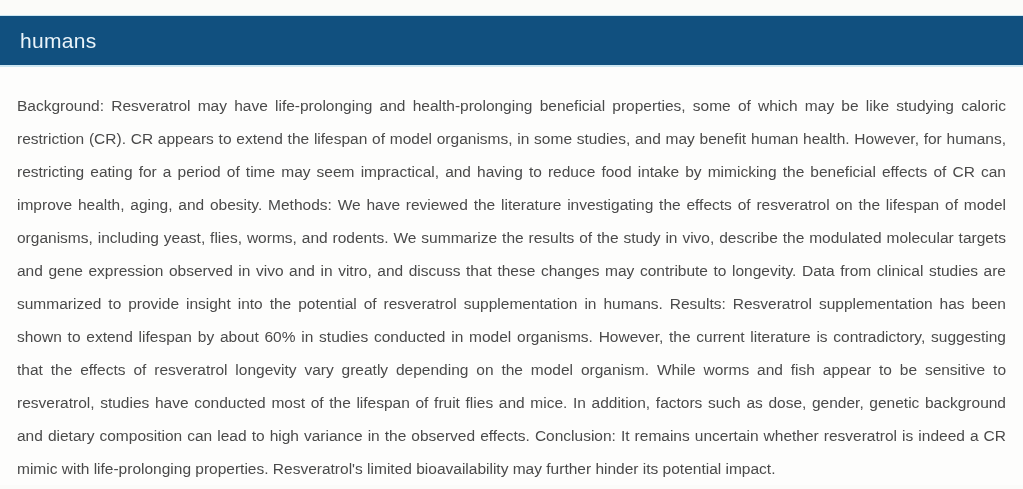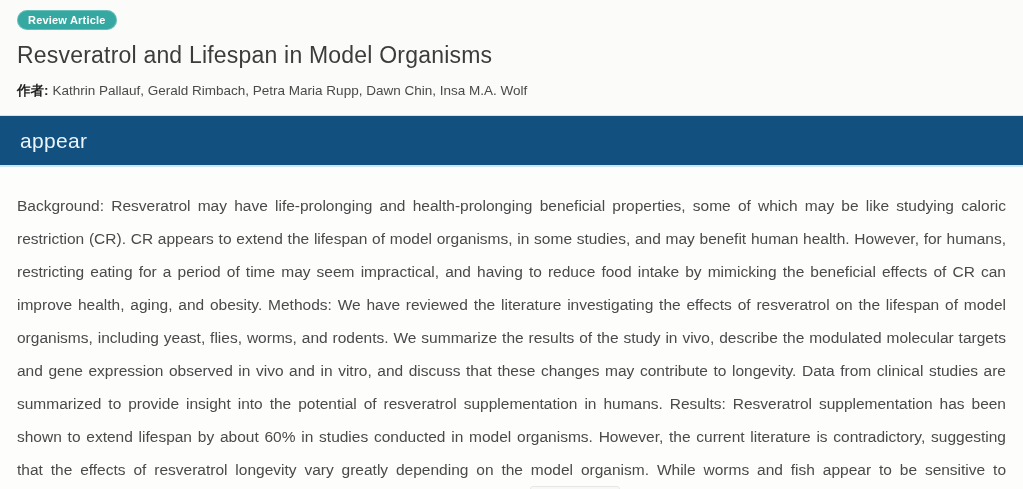--- a/index.html
+++ b/index.html
@@ -81,31 +81,22 @@
     border-radius: 3px 3px 0 0;
     opacity: 0.45;
     background: #f2f2f2;
   }
 </style>
 </head>
 <body>
 
 <div class="page">
 
-  <div class="header-block">
-    <span class="badge">Review Article</span>
-
-    <h1 class="title">Resveratrol and Lifespan in Model Organisms</h1>
-
-    <p class="authors-line">
-      <span class="label">作者:</span><span>Kathrin Pallauf, Gerald Rimbach, Petra Maria Rupp, Dawn Chin, Insa M.A. Wolf</span>
-    </p>
-  </div>
 
   <div class="section-banner">
-    <span class="section-title">appear</span>
+    <span class="section-title">humans</span>
   </div>
 
   <div class="abstract">Background: Resveratrol may have life-prolonging and health-prolonging beneficial properties, some of which may be like studying caloric restriction (CR). CR appears to extend the lifespan of model organisms, in some studies, and may benefit human health. However, for humans, restricting eating for a period of time may seem impractical, and having to reduce food intake by mimicking the beneficial effects of CR can improve health, aging, and obesity. Methods: We have reviewed the literature investigating the effects of resveratrol on the lifespan of model organisms, including yeast, flies, worms, and rodents. We summarize the results of the study in vivo, describe the modulated molecular targets and gene expression observed in vivo and in vitro, and discuss that these changes may contribute to longevity. Data from clinical studies are summarized to provide insight into the potential of resveratrol supplementation in humans. Results: Resveratrol supplementation has been shown to extend lifespan by about 60% in studies conducted in model organisms. However, the current literature is contradictory, suggesting that the effects of resveratrol longevity vary greatly depending on the model organism. While worms and fish appear to be sensitive to resveratrol, studies have conducted most of the lifespan of fruit flies and mice. In addition, factors such as dose, gender, genetic background and dietary composition can lead to high variance in the observed effects. Conclusion: It remains uncertain whether resveratrol is indeed a CR mimic with life-prolonging properties. Resveratrol's limited bioavailability may further hinder its potential impact.</div>
 
   <div class="cutoff-hint"></div>
 
 </div>
 
 </body></html>

